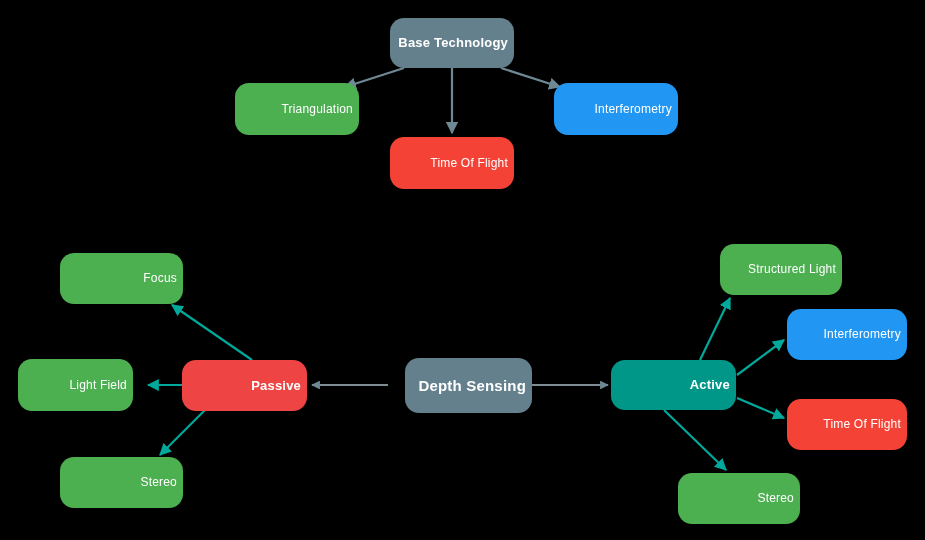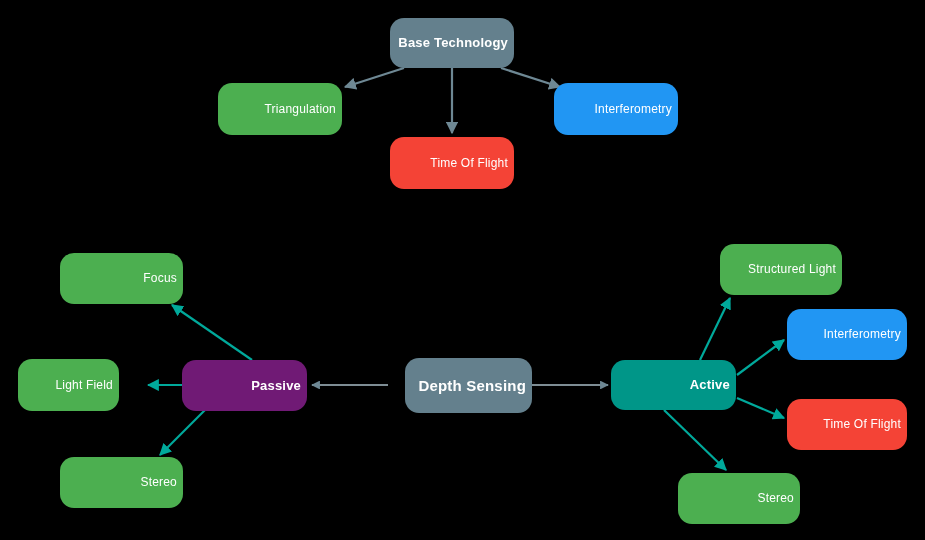--- a/index.html
+++ b/index.html
@@ -103,49 +103,49 @@
     </g>
     <g>
       <path d="M 664 410 L 726 470" stroke="#00a99b" stroke-width="2.2" fill="none" marker-end="url(#ah-teal)"></path>
     </g>
   </svg>
 
   <div class="node root" style="left:390px; top:18px; width:124px; height:50px; background:#64808d;">
     <span>Base Technology</span>
   </div>
 
-  <div class="node" style="left:218px; top:83px; width:124px; height:52px; background:#4caf50;">
+  <div class="node" style="left:235px; top:83px; width:124px; height:52px; background:#4caf50;">
     <span>Triangulation</span>
   </div>
 
   <div class="node" style="left:390px; top:137px; width:124px; height:52px; background:#f44336;">
     <span>Time Of Flight</span>
   </div>
 
   <div class="node" style="left:554px; top:83px; width:124px; height:52px; background:#2196f3;">
     <span>Interferometry</span>
   </div>
 
   <div class="node center" style="left:389px; top:358px; width:127px; height:55px; background:#64808d;margin-left:16px;">
     <span>Depth Sensing</span>
   </div>
 
-  <div class="node branch" style="left:182px; top:360px; width:125px; height:51px; background:#701a75;">
+  <div class="node branch" style="left:182px; top:360px; width:125px; height:51px; background:#ef4444;">
     <span>Passive</span>
   </div>
 
   <div class="node branch" style="left:611px; top:360px; width:125px; height:50px; background:#009688;">
     <span>Active</span>
   </div>
 
   <div class="node" style="left:60px; top:253px; width:123px; height:51px; background:#4caf50;padding-left:26px;">
     <span>Focus</span>
   </div>
 
-  <div class="node" style="left:18px; top:359px; width:101px; height:52px; background:#4caf50;">
+  <div class="node" style="left:18px; top:359px; width:115px; height:52px; background:#4caf50;">
     <span>Light Field</span>
   </div>
 
   <div class="node" style="left:60px; top:457px; width:123px; height:51px; background:#4caf50;">
     <span>Stereo</span>
   </div>
 
   <div class="node" style="left:678px; top:244px; width:122px; height:51px; background:#4caf50;margin-left:42px;">
     <span>Structured Light</span>
   </div>

